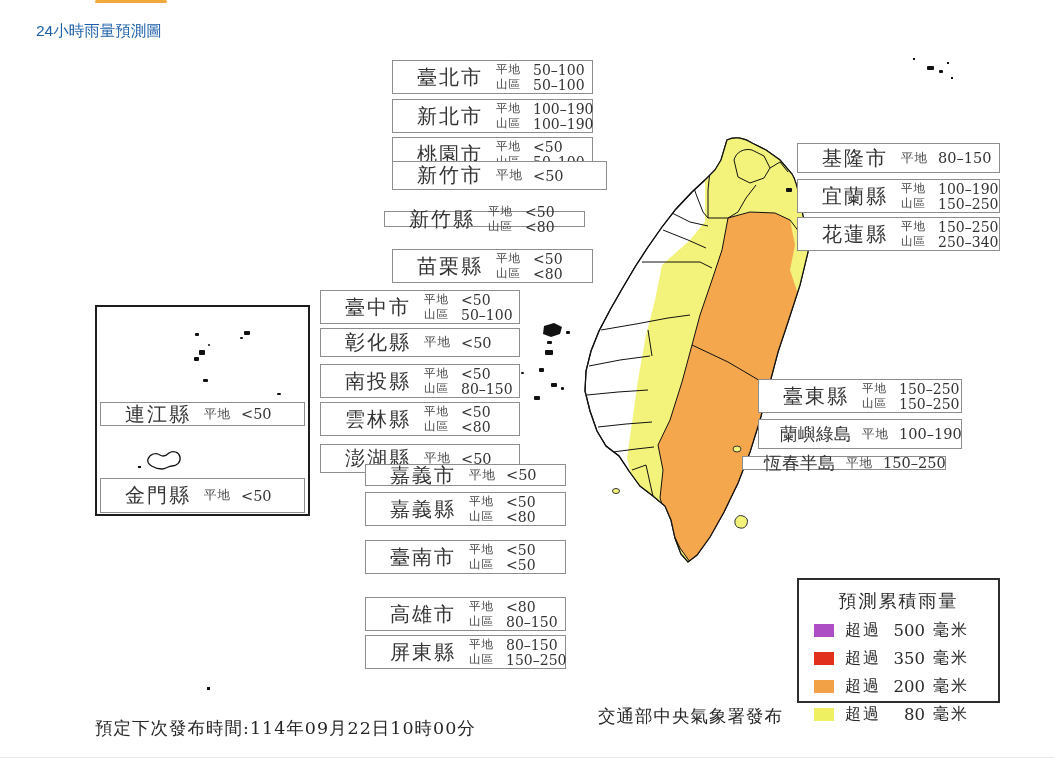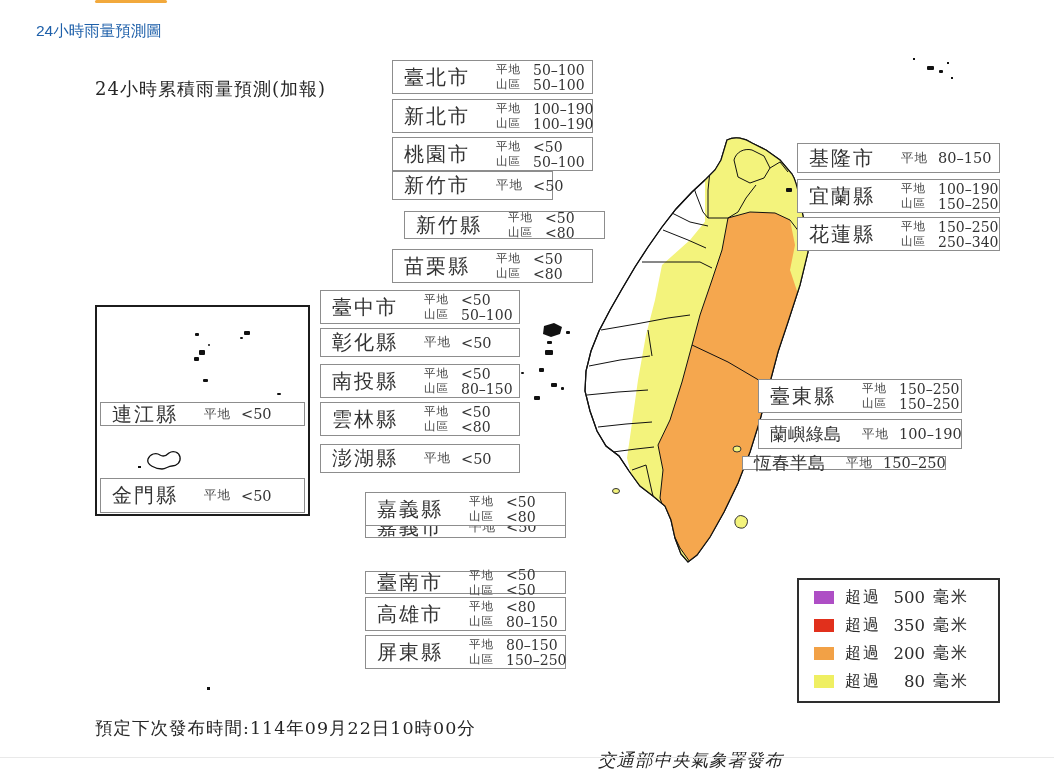--- a/index.html
+++ b/index.html
@@ -16,21 +16,21 @@
     font-family:"Liberation Sans","DejaVu Sans",sans-serif;
   }
   .title-tab{left:95px;top:0;width:72px;height:3px;background:#f2a93c;border-radius:2px;}
   
   .hdr{left:95px;top:74px;font-size:18px;line-height:29px;color:#262626;letter-spacing:1px;}
   
   .rbox{
     position:absolute;background:#fff;border:1px solid #8d8d8d;
     display:flex;align-items:center;box-sizing:border-box;padding-left:11px;
   }
-  .rname{font-size:20px;letter-spacing:2px;width:92px;flex:0 0 92px;color:#333;}
+  .rname{font-size:20px;letter-spacing:2px;width:92px;flex:0 0 92px;color:#333;text-align:center;}
   .rname.n4{font-size:17.5px;letter-spacing:0.5px;}
   .rvals{display:flex;flex-direction:column;justify-content:center;}
   .rrow{display:flex;align-items:center;height:15px;}
   .area{font-size:11.5px;color:#444;width:28px;flex:0 0 28px;letter-spacing:1px;}
   .val{font-size:14px;color:#333;margin-left:9px;white-space:nowrap;}
   .one .area{font-size:12.5px;}
   .one .val{font-size:14.5px;}
   
   .bigbox{position:absolute;border:2.5px solid #1c1c1c;box-sizing:border-box;background:#fff;}
   .legendbox{position:absolute;border:2px solid #2e2e2e;box-sizing:border-box;background:#fff;}
@@ -45,21 +45,20 @@
   .bottom-line{left:0;top:757px;width:1054px;height:1px;background:#e9e9e9;}
   #mapsvg{position:absolute;left:0;top:0;}
 </style>
 </head>
 <body>
 
 <div class="abs title-tab"></div>
 <div class="abs page-title">24小時雨量預測圖</div>
 
 <div class="abs hdr">
-  <div>24小時累積雨量預測(加報)</div>
 </div>
 
 <svg id="mapsvg" width="1054" height="773" viewBox="0 0 1054 773">
   <defs>
     <clipPath id="twclip">
       <path d="M727,140 C735,136 745,138 752,143 L766,150 L780,160 L792,174 C796,180 798,190 800,200 L806,232 L808,252 L800,285 L788,322 L778,352 L769,386 L760,420 L750,452 L738,483 L724,512 L710,537 L697,555 L688,562 L681,554 L675,538 L671,520 L665,506 L653,496 L640,486 L629,471 L619,456 L606,446 L597,431 L590,411 L585,391 L586,371 L591,351 L599,331 L610,310 L622,289 L635,267 L648,247 L662,227 L676,209 L692,192 L706,179 L715,170 L721,160 Z"></path>
     </clipPath>
   </defs>
 
   <path d="M727,140 C735,136 745,138 752,143 L766,150 L780,160 L792,174 C796,180 798,190 800,200 L806,232 L808,252 L800,285 L788,322 L778,352 L769,386 L760,420 L750,452 L738,483 L724,512 L710,537 L697,555 L688,562 L681,554 L675,538 L671,520 L665,506 L653,496 L640,486 L629,471 L619,456 L606,446 L597,431 L590,411 L585,391 L586,371 L591,351 L599,331 L610,310 L622,289 L635,267 L648,247 L662,227 L676,209 L692,192 L706,179 L715,170 L721,160 Z" fill="var(--map-base,#fff)" stroke="#111" stroke-width="1.2"></path>
@@ -170,30 +169,30 @@
       <span class="rrow">
         <span class="area">平地</span>
         <span class="val">&lt;50</span>
       </span>
       <span class="rrow">
         <span class="area">山區</span>
         <span class="val">50–100</span>
       </span>
     </span>
   </div>
-<div class="rbox one" style="left:392px;top:171px;width:161px;height:29px">
+<div class="rbox one" style="left:392px;top:161px;width:215px;height:29px">
     <span class="rname">新竹市</span>
     <span class="rvals">
       <span class="rrow">
         <span class="area">平地</span>
         <span class="val">&lt;50</span>
       </span>
     </span>
   </div>
-<div class="rbox" style="left:404px;top:211px;width:201px;height:28px">
+<div class="rbox" style="left:384px;top:211px;width:201px;height:16px">
     <span class="rname">新竹縣</span>
     <span class="rvals">
       <span class="rrow">
         <span class="area">平地</span>
         <span class="val">&lt;50</span>
       </span>
       <span class="rrow">
         <span class="area">山區</span>
         <span class="val">&lt;80</span>
       </span>
@@ -264,21 +263,21 @@
 <div class="rbox one" style="left:320px;top:444px;width:200px;height:29px">
     <span class="rname">澎湖縣</span>
     <span class="rvals">
       <span class="rrow">
         <span class="area">平地</span>
         <span class="val">&lt;50</span>
       </span>
     </span>
   </div>
 
-<div class="rbox one" style="left:365px;top:516px;width:201px;height:22px">
+<div class="rbox one" style="left:365px;top:464px;width:201px;height:22px">
     <span class="rname">嘉義市</span>
     <span class="rvals">
       <span class="rrow">
         <span class="area">平地</span>
         <span class="val">&lt;50</span>
       </span>
     </span>
   </div>
 <div class="rbox" style="left:365px;top:492px;width:201px;height:34px">
     <span class="rname">嘉義縣</span>
@@ -286,21 +285,21 @@
       <span class="rrow">
         <span class="area">平地</span>
         <span class="val">&lt;50</span>
       </span>
       <span class="rrow">
         <span class="area">山區</span>
         <span class="val">&lt;80</span>
       </span>
     </span>
   </div>
-<div class="rbox" style="left:365px;top:571px;width:201px;height:23px">
+<div class="rbox" style="left:365px;top:540px;width:201px;height:34px">
     <span class="rname">臺南市</span>
     <span class="rvals">
       <span class="rrow">
         <span class="area">平地</span>
         <span class="val">&lt;50</span>
       </span>
       <span class="rrow">
         <span class="area">山區</span>
         <span class="val">&lt;50</span>
       </span>
@@ -414,20 +413,21 @@
     <span class="rname">金門縣</span>
     <span class="rvals">
       <span class="rrow">
         <span class="area">平地</span>
         <span class="val">&lt;50</span>
       </span>
     </span>
   </div>
 
 <div class="legendbox" style="left:797px;top:578px;width:203px;height:125px">
+  <div class="legend-title">預測累積雨量</div>
   <div class="lrow">
       <span class="chip" style="background: rgb(174, 78, 197);"></span>
       <span class="lg-prefix">超過</span>
       <span class="lg-num">500</span>
       <span class="lg-unit">毫米</span>
     </div>
   <div class="lrow">
       <span class="chip" style="background: rgb(225, 48, 28);"></span>
       <span class="lg-prefix">超過</span>
       <span class="lg-num">350</span>
@@ -441,14 +441,14 @@
     </div>
   <div class="lrow">
       <span class="chip" style="background: rgb(239, 239, 98);"></span>
       <span class="lg-prefix">超過</span>
       <span class="lg-num">80</span>
       <span class="lg-unit">毫米</span>
     </div>
 </div>
 
 <div class="abs footer-text" style="left:95px;top:716px;">預定下次發布時間:114年09月22日10時00分</div>
-<div class="abs footer-text" style="left:598px;top:748px;font-style:italic;">交通部中央氣象署發布</div>
+<div class="abs footer-text" style="left:598px;top:704px;">交通部中央氣象署發布</div>
 <div class="abs bottom-line"></div>
 
 </body></html>

